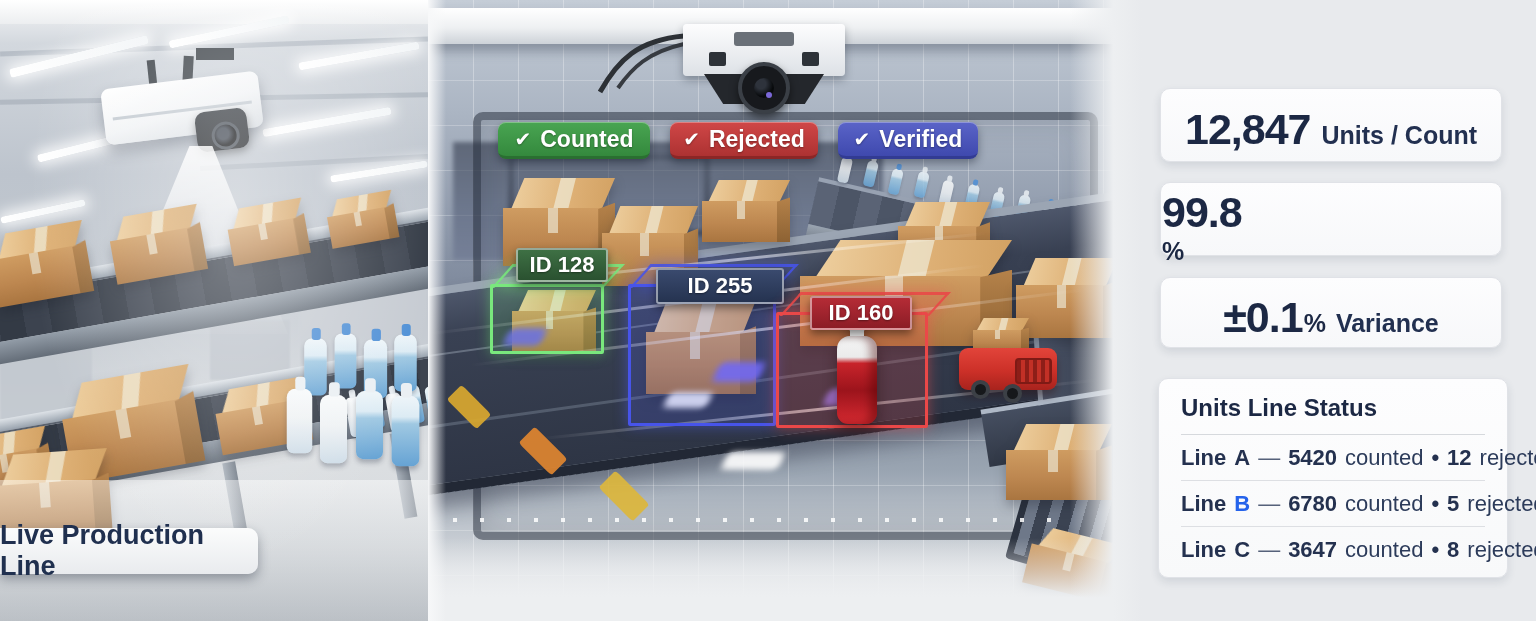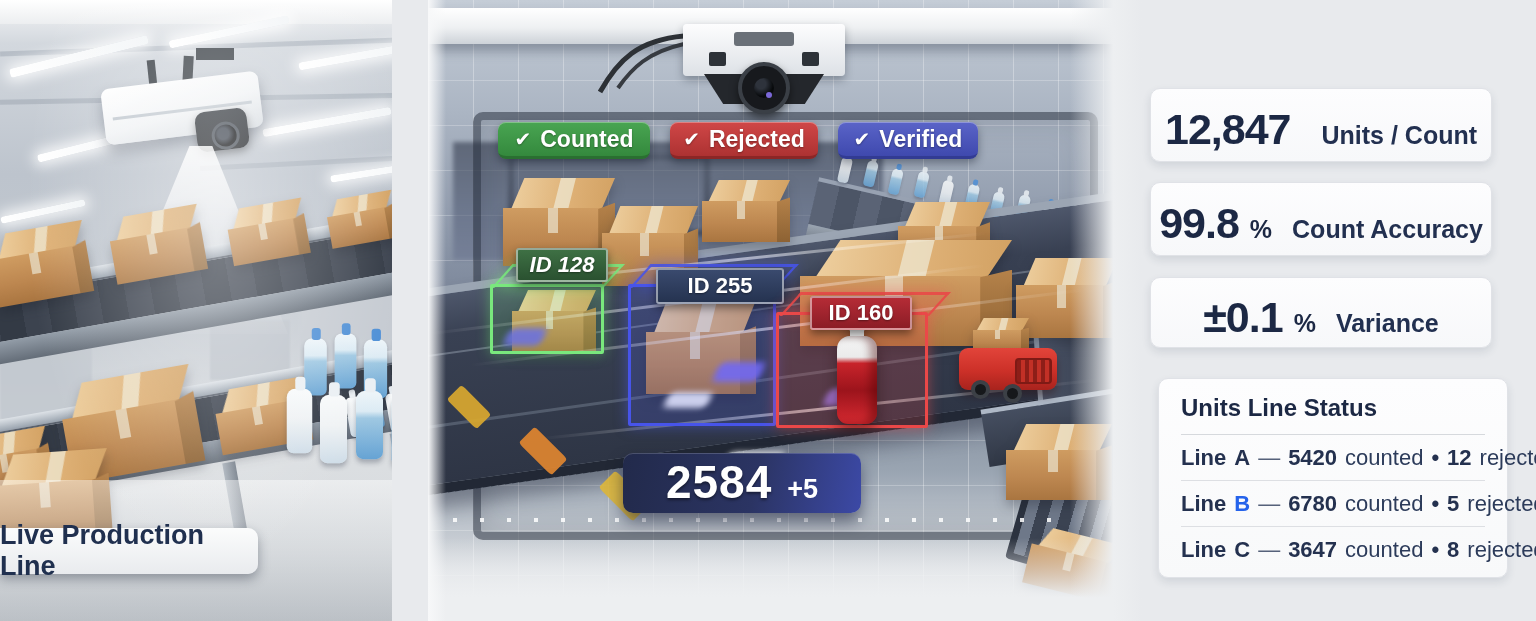--- a/index.html
+++ b/index.html
@@ -1,21 +1,21 @@
 <!DOCTYPE html>
 <html><head>
 <meta charset="utf-8">
 <style>
   html,body{margin:0;padding:0;background:#e8eaed;}
   .stage{position:relative;width:1536px;height:621px;overflow:hidden;
          font-family:"Liberation Sans","DejaVu Sans",sans-serif;background:#e8eaed;}
   .stage *{box-sizing:border-box;}
 
   
-  .left-scene{position:absolute;left:0;top:0;width:392px;height:621px;overflow:hidden;
+  .left-scene{position:absolute;left:0;top:0;width:428px;height:621px;overflow:hidden;
     background:linear-gradient(180deg,#f5f6f7 0%,#d3d8de 7%,#bdc4cd 28%,#c3c9d0 52%,#dcdfe2 72%,#d6dadd 88%,#c8ccd0 100%);}
   .haze{position:absolute;inset:0;background:radial-gradient(ellipse at 55% 32%,rgba(255,255,255,.40),transparent 62%);}
   .ceiling{position:absolute;left:0;top:0;width:100%;height:24px;background:linear-gradient(180deg,#ffffff,#eceef0);}
   .truss{position:absolute;height:5px;background:#9fa8b2;opacity:.55;}
   .lightstrip{position:absolute;background:linear-gradient(90deg,#ffffff,#f2f5f7);border-radius:3px;
     box-shadow:0 0 14px 4px rgba(255,255,255,.85);}
   .blk{position:absolute;filter:blur(1px);opacity:.85;}
 
   .cam-left-mount{position:absolute;background:#3c4248;}
   .cam-left-body{position:absolute;left:103px;top:80px;width:158px;height:56px;border-radius:8px;
@@ -133,21 +133,21 @@
 
   
   .det-front{position:absolute;border:3px solid;border-radius:2px;}
   .det-top{position:absolute;border:3px solid;border-bottom:none;transform:skewX(-42deg);opacity:.9;}
   .c-green{border-color:#79e87d;background:rgba(120,240,120,.15);box-shadow:0 0 14px rgba(110,230,110,.45);}
   .c-blue{border-color:#4754ea;background:rgba(80,95,240,.20);box-shadow:0 0 14px rgba(80,95,240,.5);}
   .c-red{border-color:#ea4848;background:rgba(240,70,70,.20);box-shadow:0 0 14px rgba(240,80,80,.5);}
   .det-label{position:absolute;display:flex;align-items:center;justify-content:center;color:#fff;
     font-weight:bold;font-size:22px;border:2px solid rgba(255,255,255,.5);border-radius:3px;
     box-shadow:0 4px 9px rgba(0,0,0,.45);text-shadow:0 1px 2px rgba(0,0,0,.4);}
-  .lbl-green{background:linear-gradient(180deg,#3e7044,#2a5130);font-style:italic;}
+  .lbl-green{background:linear-gradient(180deg,#3e7044,#2a5130);}
   .lbl-navy{background:linear-gradient(180deg,#3a4a6e,#253350);}
   .lbl-red{background:linear-gradient(180deg,#b52c36,#8c1d26);}
 
   
   .redbt{position:absolute;width:46px;height:106px;filter:drop-shadow(0 7px 7px rgba(30,5,5,.45));}
   .redbt .cp{position:absolute;left:14px;top:0;width:18px;height:13px;border-radius:4px;
     background:linear-gradient(180deg,#ffffff,#d6d6d6);}
   .redbt .nk{position:absolute;left:16px;top:11px;width:14px;height:9px;background:#e9e9e9;}
   .redbt .bd{position:absolute;left:3px;top:18px;width:40px;height:88px;border-radius:13px 13px 11px 11px;
     background:linear-gradient(180deg,#f5f5f5 0%,#ebebeb 24%,#c8242b 31%,#9c141c 62%,#d62a31 100%);
@@ -171,24 +171,24 @@
 
   .fade-bottom{position:absolute;left:0;top:538px;width:100%;height:83px;
     background:linear-gradient(180deg,rgba(237,239,241,0),#edeff1 72%);}
   .frame-left{position:absolute;left:0;top:0;width:18px;height:100%;
     background:linear-gradient(90deg,#f7f8f9,rgba(247,248,249,0));}
   .frame-right{position:absolute;right:0;top:0;width:72px;height:100%;
     background:linear-gradient(90deg,rgba(238,240,242,0),#edeff1 60%,#e8eaed);}
 
   
   .stats{position:absolute;left:1142px;top:0;width:394px;height:621px;background:#e8eaed;}
-  .stat-card{position:absolute;left:8px;width:342px;border-radius:10px;
+  .stat-card{position:absolute;left:18px;width:342px;border-radius:10px;
     background:linear-gradient(180deg,#fdfdfe,#f7f8fa);border:1px solid #e0e2e7;
     box-shadow:0 4px 9px rgba(45,55,80,.12);
-    display:flex;align-items:baseline;justify-content:center;gap:10px;}
+    display:flex;align-items:baseline;justify-content:center;}
   .stat-card .val{font-size:43px;font-weight:bold;color:#1c2844;letter-spacing:-1px;}
   .stat-card .unit{font-size:25px;font-weight:bold;color:#1c2844;margin-left:1px;}
   .stat-card .lab{font-size:25px;font-weight:bold;color:#223050;margin-left:10px;}
 
   .status-card{position:absolute;left:16px;top:378px;width:350px;height:200px;border-radius:10px;
     background:linear-gradient(180deg,#fdfdfe,#f8f9fa);border:1px solid #e0e2e7;
     box-shadow:0 4px 9px rgba(45,55,80,.12);padding:15px 22px 8px;}
   .status-title{font-size:24px;font-weight:bold;color:#1c2844;}
   .title-divider{height:1px;background:#d6d9dd;margin:12px 0 0;}
   .line-row{display:flex;align-items:baseline;gap:8px;font-size:22px;color:#24314f;padding:10px 0 9px;}
@@ -423,24 +423,20 @@
     <div class="det-front c-red" style="left:348px;top:312px;width:152px;height:116px;"></div>
     <div class="redbt" style="left:406px;top:318px;">
       <div class="cp"></div>
       <div class="nk"></div>
       <div class="bd"></div>
     </div>
     <div class="det-label lbl-red" style="left:382px;top:296px;width:102px;height:34px;">
       <span>ID 160</span>
     </div>
 
-    <div class="counter">
-      <span class="cv">2584</span>
-      <span class="cd">+5</span>
-    </div>
 
     <div class="rail"></div>
     <svg class="cam-cables" width="110" height="90" viewBox="0 0 110 90">
       <path d="M96 6 C 50 10, 30 30, 12 62" stroke="#2d3136" stroke-width="5" fill="none"></path>
       <path d="M96 14 C 60 22, 44 38, 30 58" stroke="#373b41" stroke-width="4" fill="none"></path>
     </svg>
     <div class="ct-upper">
       <div class="ct-slot"></div>
       <div class="ct-dotL"></div>
       <div class="ct-dotR"></div>
@@ -465,24 +461,23 @@
     <div class="frame-left"></div>
     <div class="frame-right"></div>
   </div>
 
   <div class="stats">
     <div class="stat-card" style="top:88px;height:74px;padding-top:16px;">
       <span class="val">12,847</span>
       <span class="unit"></span>
       <span class="lab">Units / Count</span>
     </div>
-    <div class="stat-card" style="top:182px;height:74px;padding-top:16px;">
+    <div class="stat-card" style="top:182px;height:74px;padding-top:16px;flex-direction:column;">
       <span class="val">99.8</span>
       <span class="unit">%</span>
-      <span class="lab">Count Accuracy</span>
     </div>
     <div class="stat-card" style="top:277px;height:71px;padding-top:15px;">
       <span class="val">±0.1</span>
       <span class="unit">%</span>
       <span class="lab">Variance</span>
     </div>
 
     <div class="status-card">
       <div class="status-title">Units Line Status</div>
       <div class="title-divider"></div>

